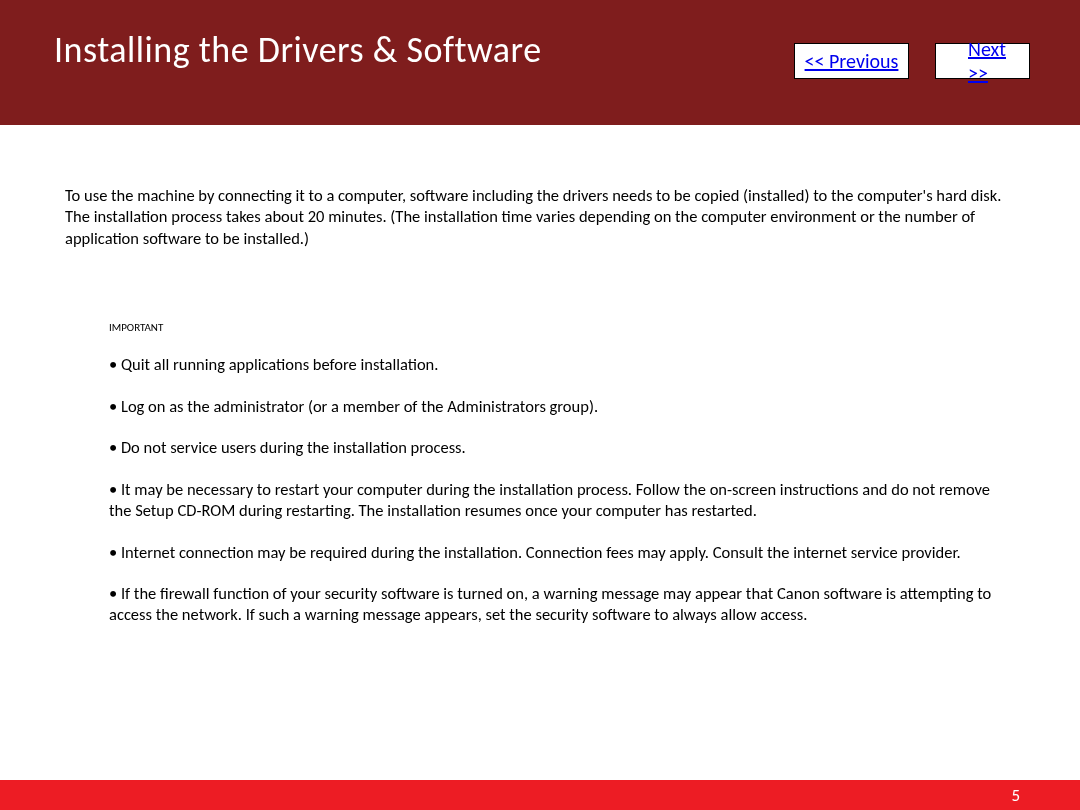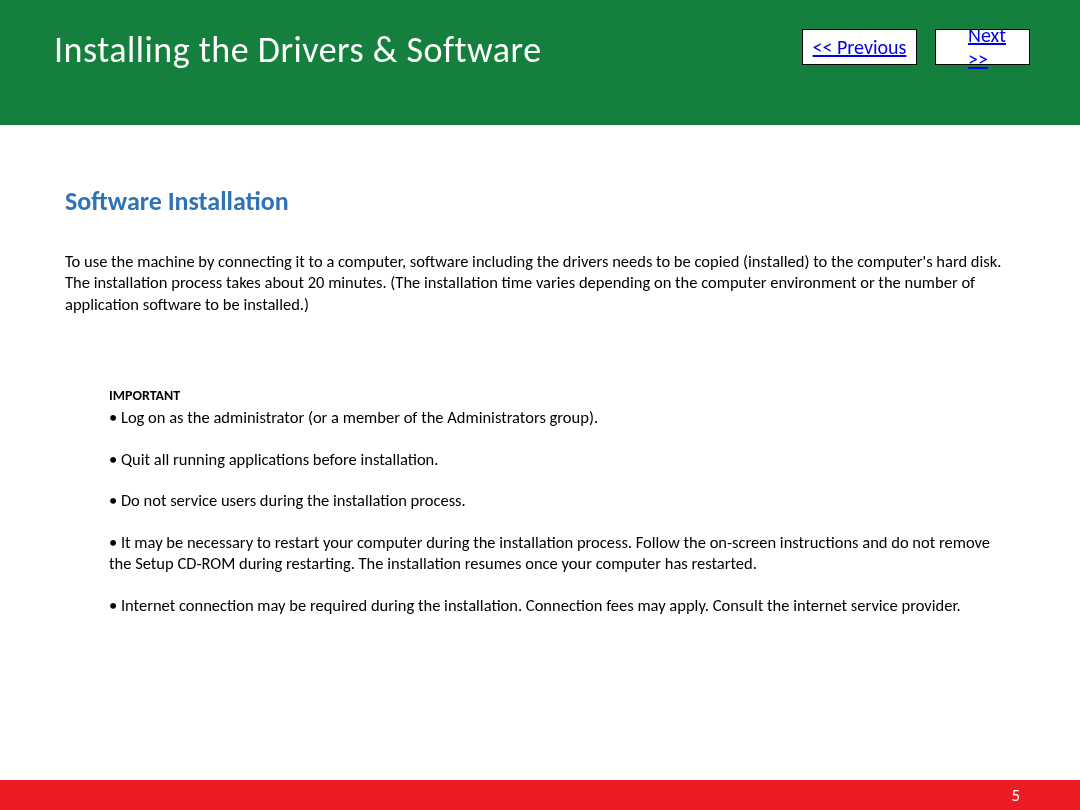--- a/index.html
+++ b/index.html
@@ -11,37 +11,37 @@
       padding: 0;
     }
     .page {
       width: 1080px;
       height: 810px;
       background: #fff;
       position: relative;
       overflow: hidden;
     }
     .header {
-      background: #15803d;
+      background: #7f1d1d;
       height: 125px;
       padding: 28px 50px 0 54px;
       display: flex;
       justify-content: space-between;
       align-items: flex-start;
     }
     .header-title {
       color: #fff;
       font-size: 36px;
       font-weight: 400;
       letter-spacing: 0.5px;
     }
     .nav-buttons {
       display: flex;
-      gap: 18px;
-      margin-top: 1px;
+      gap: 26px;
+      margin-top: 15px;
     }
     .nav-btn {
       background: #fff;
       border: 1px solid #000;
       color: #0000ee;
       text-decoration: underline;
       font-size: 20px;
       height: 36px;
       display: flex;
       align-items: center;
@@ -64,23 +64,23 @@
       font-size: 16.5px;
       line-height: 1.3;
       color: #000;
       margin-bottom: 72px;
     }
     .notes-block {
       padding-left: 44px;
       padding-right: 10px;
     }
     .important-label {
-      font-weight: 700;
-      font-size: 14px;
-      margin-bottom: 3px;
+      font-weight: 400;
+      font-size: 11px;
+      margin-bottom: 20px;
     }
     .note-item {
       font-size: 16.5px;
       line-height: 1.3;
       margin-bottom: 20px;
       color: #000;
     }
     .footer {
       position: absolute;
       bottom: 0;
@@ -103,30 +103,30 @@
 
   <div class="header">
     <div class="header-title">Installing  the Drivers &amp; Software</div>
     <div class="nav-buttons">
       <a class="nav-btn nav-prev"> &lt;&lt; Previous</a>
       <a class="nav-btn nav-next">Next &gt;&gt;</a>
     </div>
   </div>
 
   <div class="content">
-    <div class="section-title">Software Installation</div>
     <div class="intro-text">To use the machine by connecting it to a computer, software including the drivers needs to be copied (installed) to the computer's hard disk. The installation process takes about 20 minutes. (The installation time varies depending on the computer environment or the number of application software to be installed.)</div>
 
     <div class="notes-block">
       <div class="important-label">IMPORTANT</div>
+      <div class="note-item">• Quit all running applications before installation.</div>
       <div class="note-item">• Log on as the administrator (or a member of the Administrators group).</div>
-      <div class="note-item">• Quit all running applications before installation.</div>
       <div class="note-item">• Do not service users during the installation process.</div>
       <div class="note-item">• It may be necessary to restart your computer during the installation process. Follow the on-screen instructions and do not remove the Setup CD-ROM during restarting. The installation resumes once your computer has restarted.</div>
       <div class="note-item">• Internet connection may be required during the installation. Connection fees may apply. Consult the internet service provider.</div>
+      <div class="note-item">• If the firewall function of your security software is turned on, a warning message may appear that Canon software is attempting to access the network. If such a warning message appears, set the security software to always allow access.</div>
     </div>
   </div>
 
   <div class="footer">
     <span>5</span>
   </div>
 
 </div>
 
 </body></html>

